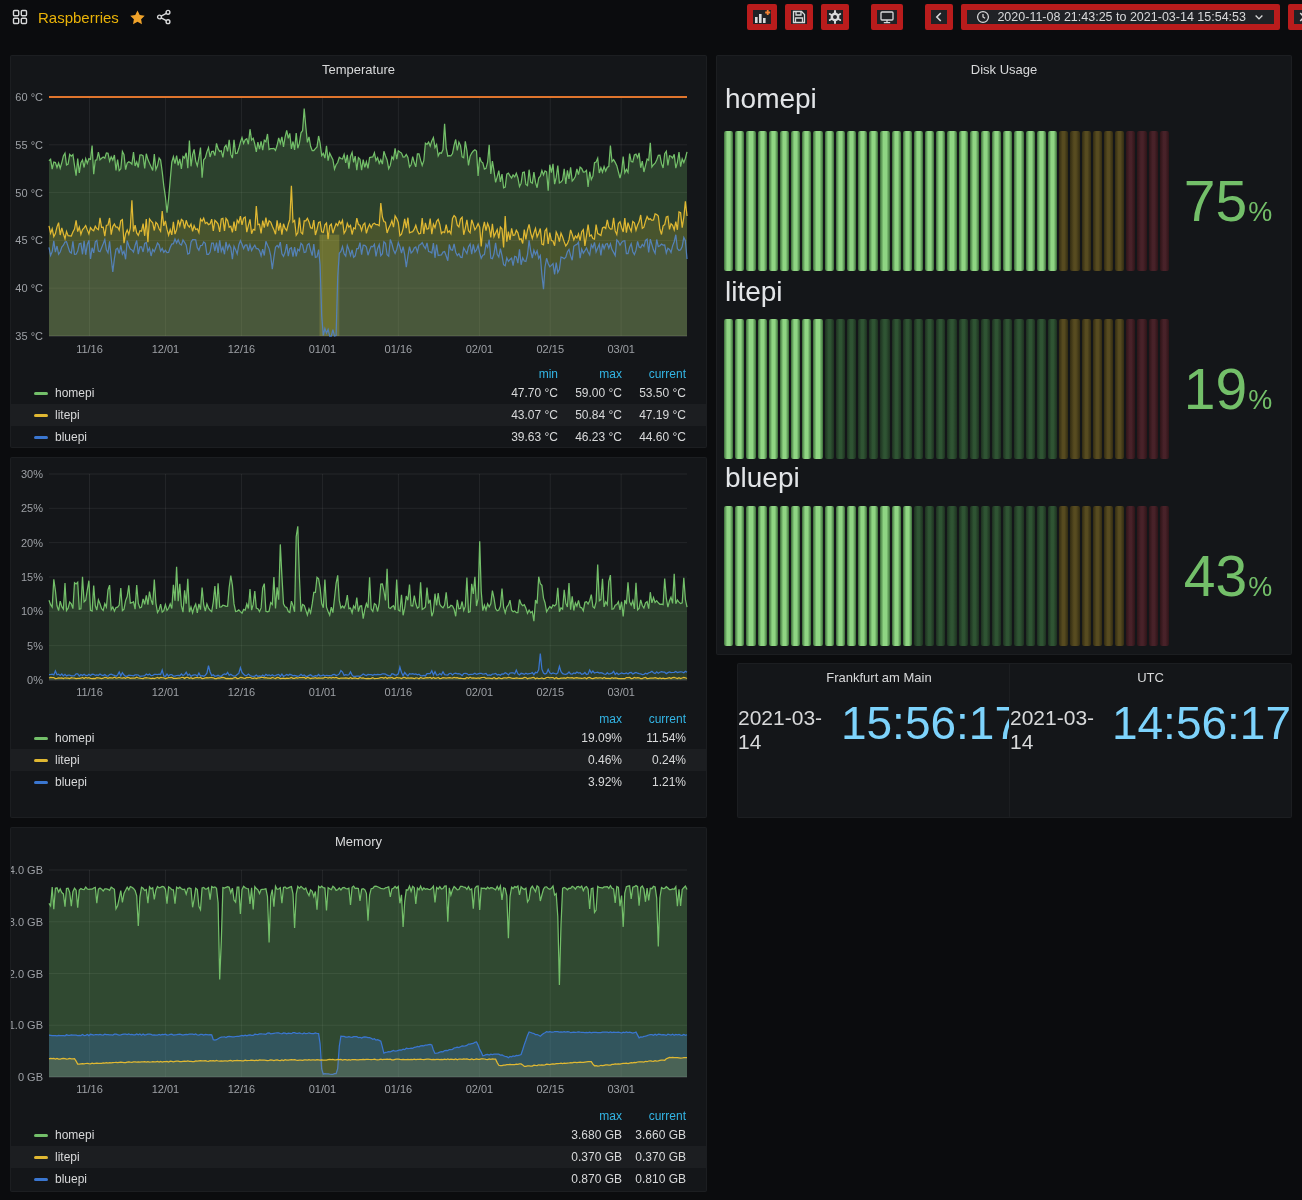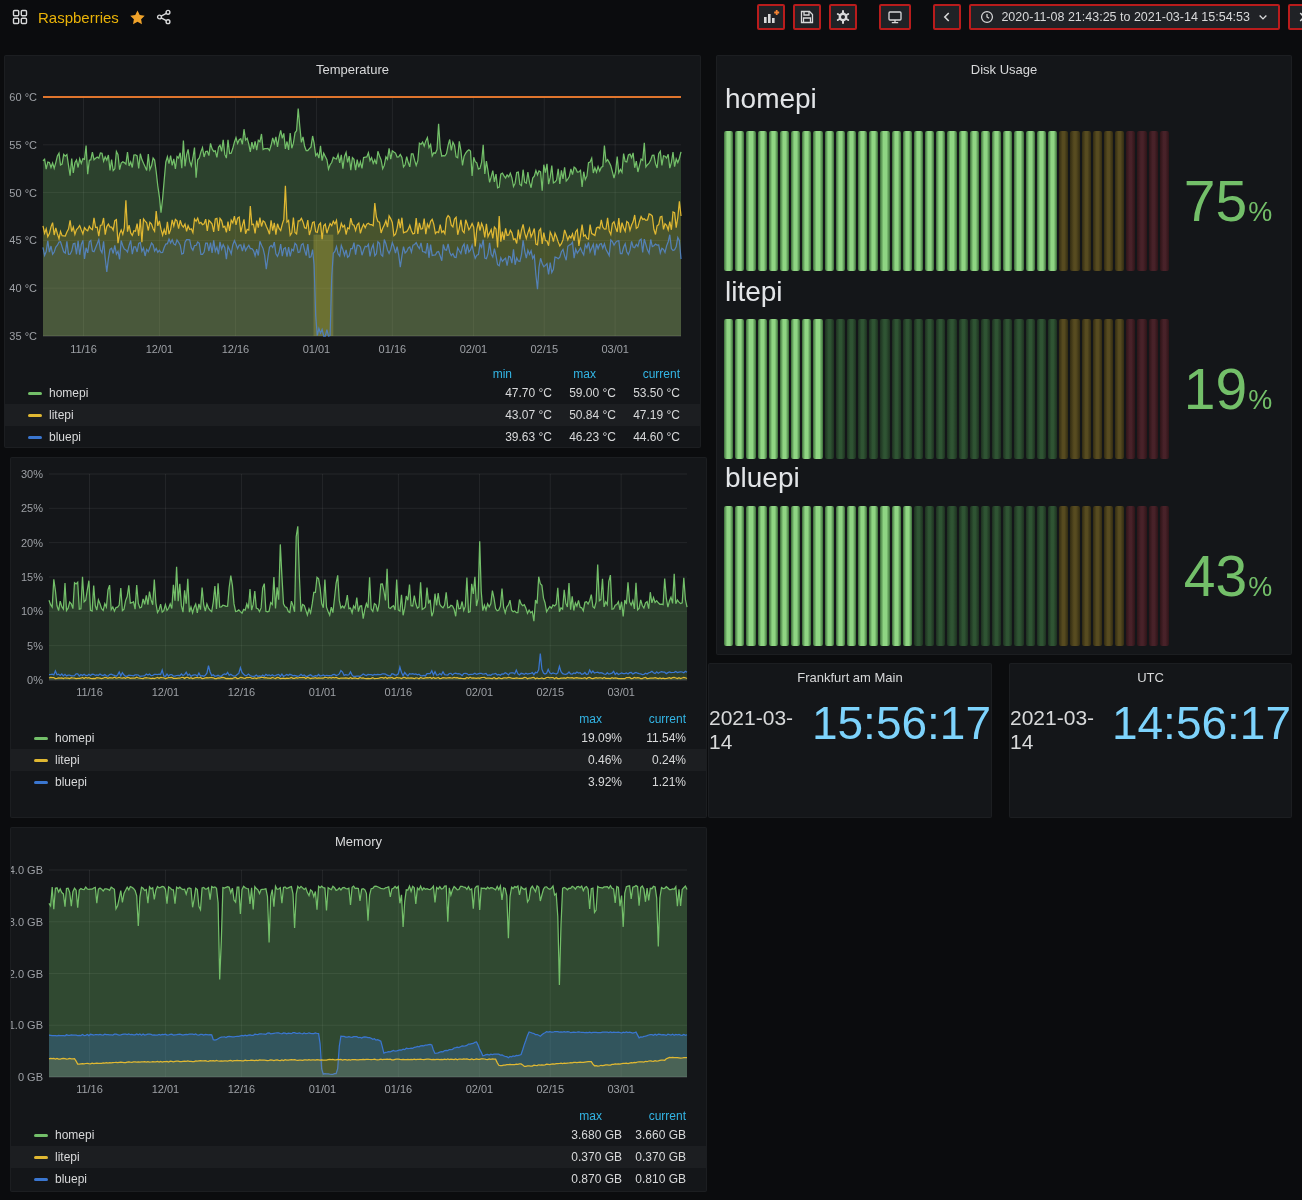--- a/index.html
+++ b/index.html
@@ -5,34 +5,34 @@
   html,body{margin:0;padding:0;background:#0b0c0e;}
   .root{position:relative;width:1302px;height:1200px;overflow:hidden;background:#0b0c0e;
         font-family:"Liberation Sans",sans-serif;color:#d8d9da;}
   
   .topbar{position:absolute;top:0;left:0;width:1302px;height:34px;display:flex;align-items:center;
           padding:0 12px;box-sizing:border-box;}
   .tleft{display:flex;align-items:center;gap:10px;}
   .tright{margin-left:auto;display:flex;align-items:center;gap:8px;margin-right:-26px;}
   .dash-title{font-size:15px;font-weight:500;color:#eab308;cursor:pointer;}
   .ticon{display:flex;align-items:center;justify-content:center;cursor:pointer;}
-  .btn{height:26px;min-width:28px;background:#202226;border:2px solid #b91c1c;border-radius:2px;
+  .btn{height:26px;min-width:28px;background:#202226;border:6px solid #b91c1c;border-radius:2px;
        display:flex;align-items:center;justify-content:center;cursor:pointer;box-sizing:border-box;color:#d8d9da;}
   .btn.time{padding:0 9px;gap:7px;font-size:12.5px;white-space:nowrap;}
   .spacer6{width:6px;}
   
   .panel{position:absolute;background:#141619;border:1px solid rgba(255,255,255,0.035);
          border-radius:2px;box-sizing:border-box;}
   .ptitle{height:26px;display:flex;align-items:center;justify-content:center;}
   .ptitle span{font-size:13px;font-weight:500;color:#d8d9da;cursor:pointer;}
   
   .legend{padding-top:3px;font-size:12px;}
   .lrow{display:flex;align-items:center;height:22px;padding:0 20px 0 23px;}
   .lrow.alt{background:rgba(255,255,255,0.035);}
-  .lhead{height:16px;gap:20px;}
+  .lhead{height:16px;}
   .ldash{width:14px;height:3px;border-radius:2px;margin-right:7px;flex:none;}
   .lname{color:#d8d9da;background:none;border:0;font:inherit;padding:0;cursor:pointer;}
   .lspace{flex:1;}
   .lcol{width:64px;text-align:right;color:#d8d9da;}
   .lhead .lcol{color:#33b5e5;font-weight:500;cursor:pointer;}
   
   .gname{position:absolute;left:8px;font-size:28px;color:#e2e4e7;font-weight:400;line-height:1.2;}
   .gbar{position:absolute;left:7px;width:445px;height:140px;display:flex;gap:2px;}
   .cell{flex:1;border-radius:2px;}
   .cell.green{background:linear-gradient(90deg,#1d3120,#2f5433 40%,#2f5433 60%,#1d3120);}
@@ -130,21 +130,21 @@
           </svg>
       </div>
       <div class="btn">
         <svg width="14" height="14" viewBox="0 0 16 16" fill="none" stroke="#d8d9da" stroke-width="1.8">
             <path d="M6 3.5L10.5 8 6 12.5"></path>
           </svg>
       </div>
     </div>
   </header>
 
-  <section class="panel" style="left:4px;top:55px;width:697px;height:393px">
+  <section class="panel" style="left:10px;top:55px;width:697px;height:393px">
     <div class="ptitle">
         <span>Temperature</span>
       </div>
     <div class="chart-mount">
         <svg width="695" height="281" viewBox="0 0 695 281">
           <line x1="38" x2="676" y1="254" y2="254" stroke="rgba(255,255,255,0.07)" stroke-width="1"></line>
           <text x="32" y="258" text-anchor="end" font-size="11" fill="#9da0a5">35 °C</text>
           <line x1="38" x2="676" y1="206.2" y2="206.2" stroke="rgba(255,255,255,0.07)" stroke-width="1"></line>
           <text x="32" y="210.2" text-anchor="end" font-size="11" fill="#9da0a5">40 °C</text>
           <line x1="38" x2="676" y1="158.39999999999998" y2="158.39999999999998" stroke="rgba(255,255,255,0.07)" stroke-width="1"></line>
@@ -512,21 +512,21 @@
         <div class="cell red"></div>
       </div>
     <div class="gval" style="top:450px">
       <span class="inner">
           <span class="num">43</span>
           <span class="unit">%</span>
         </span>
     </div>
   </section>
 
-  <section class="panel" style="left:708px;top:663px;width:284px;height:155px">
+  <section class="panel" style="left:737px;top:663px;width:284px;height:155px">
     <div class="ptitle">
         <span>Frankfurt am Main</span>
       </div>
     <div class="clock-body">
       <div class="cdate">2021-03-14</div>
       <div class="ctime">15:56:17</div>
     </div>
   </section>
 
   <section class="panel" style="left:1009px;top:663px;width:283px;height:155px">

